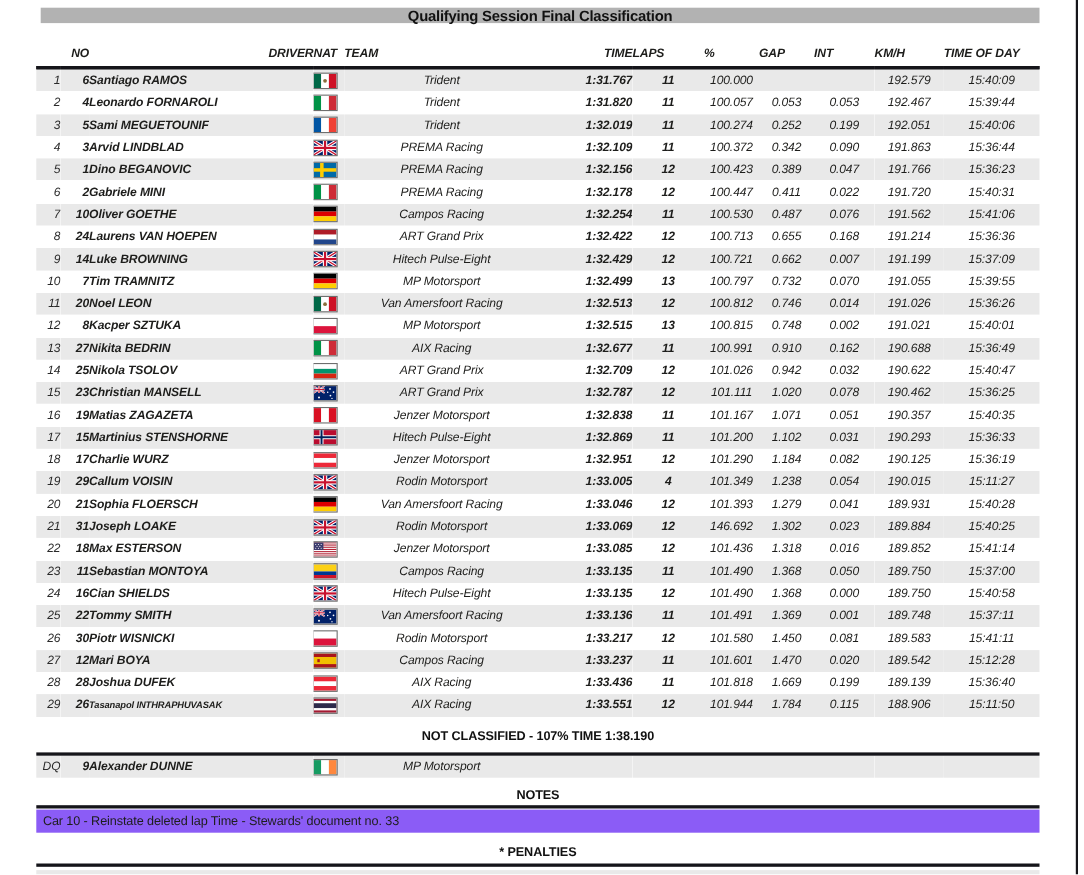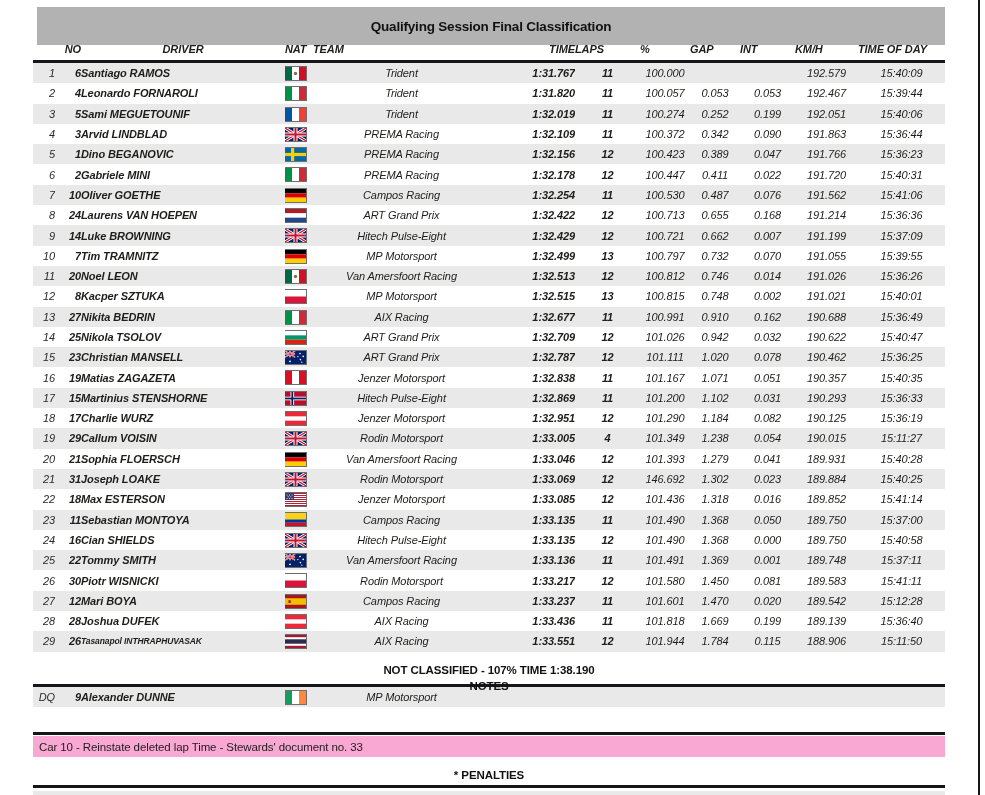--- a/index.html
+++ b/index.html
@@ -8,21 +8,21 @@
     background:#ffffff;
     font-family:"Liberation Sans", sans-serif;
     color:#1d1d1b;
     position:relative;
     overflow:hidden;
   }
   .page{position:absolute;inset:0;background:#fff;}
   .right-rule{position:absolute;top:0;left:978px;width:2px;height:795px;background:#15151a;}
 
   .title-bar{
-    position:absolute;left:37px;top:7px;width:908px;height:38px;
+    position:absolute;left:37px;top:7px;width:908px;height:14px;
     background:#b2b2b2;
     display:flex;align-items:center;justify-content:center;
     font-size:13.5px;font-weight:bold;letter-spacing:-0.2px;color:#111;
   }
 
   table.results{
     position:absolute;left:33px;top:38px;width:912px;
     border-collapse:collapse;table-layout:fixed;
     font-size:11px;letter-spacing:-0.1px;font-style:italic;
   }
@@ -38,21 +38,21 @@
   table.results col.w-int{width:55px}
   table.results col.w-kmh{width:63px}
   table.results col.w-tod{width:87px}
 
   table.results thead th{
     font-weight:bold;font-size:11px;padding:0;height:22px;vertical-align:middle;
     white-space:nowrap;
   }
   table.results thead{border-bottom:3px solid #15151a;}
   th.h-no{text-align:right;}
-  th.h-driver{text-align:center;padding-left:14px;margin-top:38px;}
+  th.h-driver{text-align:right;padding-left:14px;margin-top:38px;}
   th.h-nat{text-align:left;padding-left:2px;}
   th.h-team{text-align:left;padding-left:4px;}
   th.h-time{text-align:right;padding-right:6px;margin-top:40px;}
   th.h-laps,th.h-pct,th.h-gap,th.h-int,th.h-kmh,th.h-tod{text-align:left;}
 
   table.results tbody td{
     height:20.3px;padding:0;vertical-align:middle;white-space:nowrap;overflow:hidden;
   }
   table.results tbody tr.striped{background:#e9e9e9;}
   td.c-pos{text-align:right;color:#2a2a2a;}
@@ -67,21 +67,21 @@
 
   .flag{display:inline-block;width:21px;height:13px;outline:1px solid #6e6e6e;line-height:0;vertical-align:middle;}
   .flag svg{display:block;}
 
   .section-heading{
     position:absolute;left:33px;width:912px;text-align:center;
     font-weight:bold;font-size:11.5px;letter-spacing:-0.1px;color:#111;
   }
   .hrule{position:absolute;left:33px;width:912px;height:3px;background:#15151a;}
   .note-row{
-    position:absolute;left:33px;top:736px;width:912px;height:21px;background:#f9a8d4;
+    position:absolute;left:33px;top:736px;width:912px;height:21px;background:#8b5cf6;
     font-size:11.5px;display:flex;align-items:center;padding-left:6px;box-sizing:border-box;
     letter-spacing:-0.1px;
   }
   .bottom-stripe{position:absolute;left:33px;top:791px;width:912px;height:4px;background:#e9e9e9;}
 
   table.dq-table{position:absolute;left:33px;top:687px;}
 </style>
 </head>
 <body>
 
@@ -740,21 +740,21 @@
           <td class="c-laps"></td>
           <td class="c-pct"></td>
           <td class="c-gap"></td>
           <td class="c-int"></td>
           <td class="c-kmh"></td>
           <td class="c-tod"></td>
         </tr>
       </tbody>
   </table>
 
-  <div class="section-heading" style="top:680px;">NOTES</div>
+  <div class="section-heading" style="top:717px;">NOTES</div>
   <div class="hrule" style="top:732px;"></div>
   <div class="note-row">
     <span>Car 10 - Reinstate deleted lap Time - Stewards' document no. 33</span>
   </div>
 
   <div class="section-heading" style="top:769px;">* PENALTIES</div>
   <div class="hrule" style="top:785px;"></div>
   <div class="bottom-stripe"></div>
 
   <div class="right-rule"></div>

